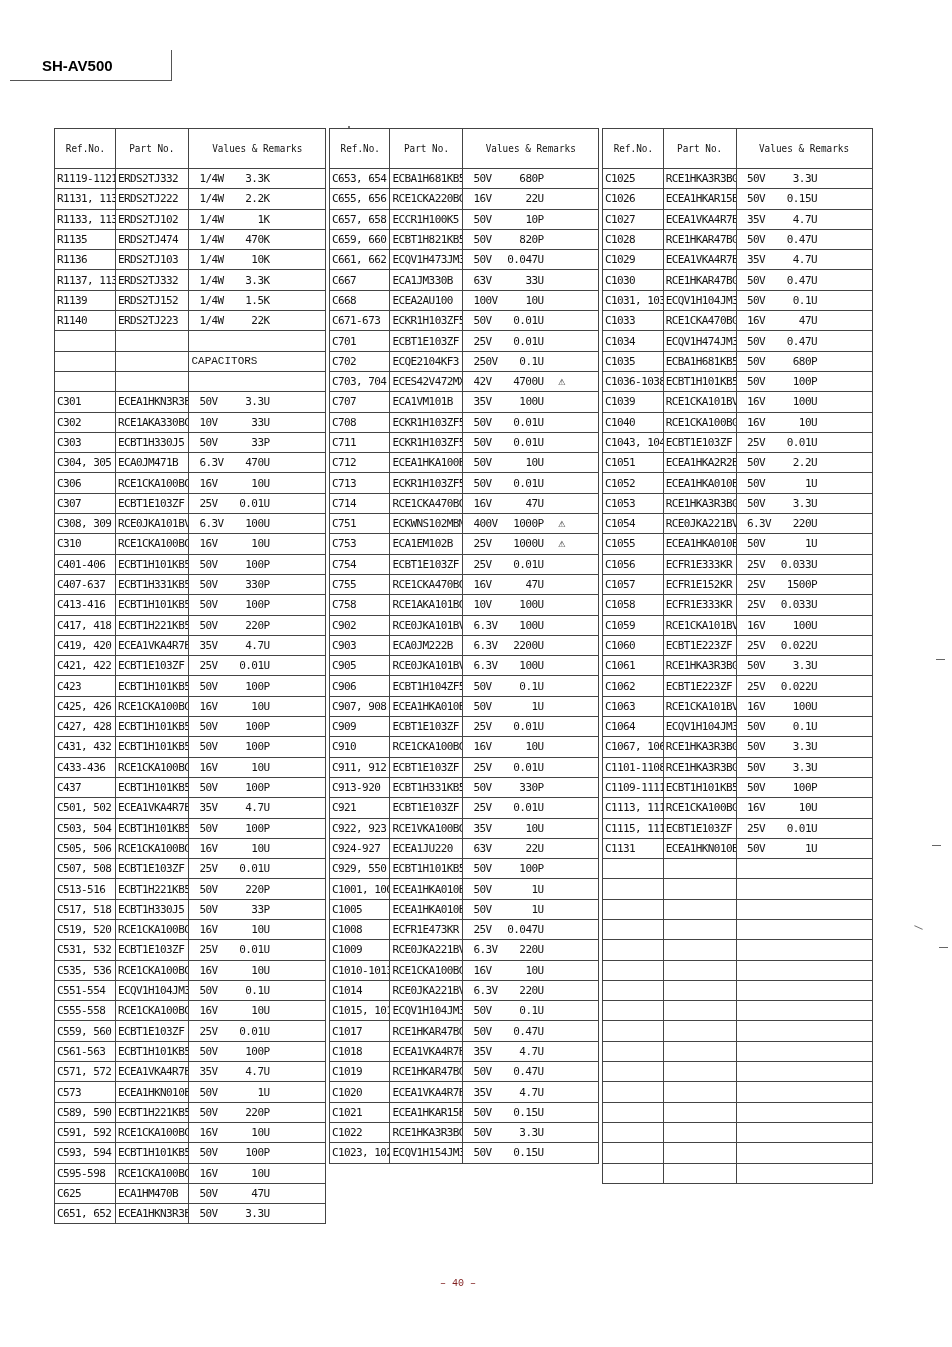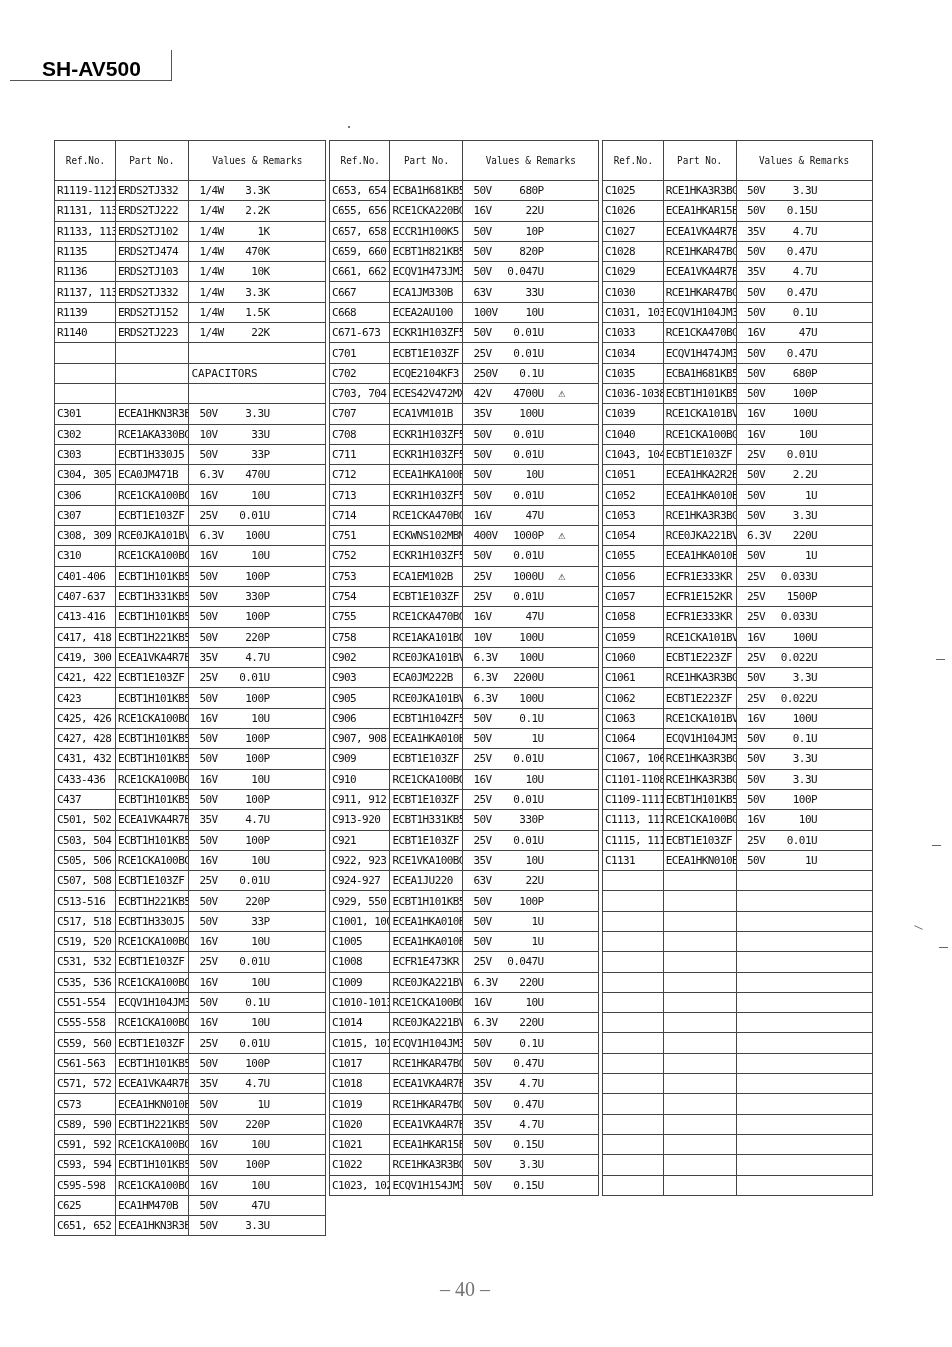--- a/index.html
+++ b/index.html
@@ -1,37 +1,37 @@
 <!DOCTYPE html>
 <html><head>
 <meta charset="utf-8">
 <style>
   html, body { margin: 0; padding: 0; background: #fff; }
   body { width: 952px; height: 1347px; position: relative; overflow: hidden; font-family: "DejaVu Sans Mono", "Liberation Mono", monospace; color: #111; }
-  .model-title { position: absolute; left: 42px; top: 57px; font-family: "Liberation Sans", sans-serif; font-weight: bold; font-size: 21px; letter-spacing: 0px; color: #000; }
+  .model-title { position: absolute; left: 42px; top: 57px; font-family: "Liberation Sans", sans-serif; font-weight: bold; font-size: 15px; letter-spacing: 0px; color: #000; }
   .title-underline { position: absolute; left: 10px; top: 80px; width: 162px; height: 1px; background: #555; }
   .title-vline { position: absolute; left: 171px; top: 50px; width: 1px; height: 31px; background: #555; }
   .stray-dot { position: absolute; left: 348px; top: 126px; width: 2px; height: 2px; background: #777; }
-  .parts-table { position: absolute; top: 140px; border-collapse: collapse; border: 1.5px solid #222; table-layout: fixed; }
+  .parts-table { position: absolute; top: 128px; border-collapse: collapse; border: 1.5px solid #222; table-layout: fixed; }
   .parts-table th, .parts-table td { border: 1px solid #444; padding: 0 2px; white-space: nowrap; overflow: hidden; }
   .parts-table th { height: 39px; font-weight: normal; font-size: 11px; text-align: center; transform: scaleX(0.85); }
   .parts-table td { height: 19.3px; font-size: 11px; line-height: 19px; letter-spacing: -0.6px; }
   .parts-table thead tr { border-bottom: 1.5px solid #222; }
   .col-ref { width: 58px; }
   .col-part { width: 70px; }
   .col-val { width: 130px; }
   .t1 { left: 54px; width: 272px; }
   .t2 { left: 329px; width: 270px; }
   .t3 { left: 602px; width: 271px; }
   td.val { padding-left: 10px; }
   .v-volt { display: inline-block; width: 30px; text-align: left; }
   .v-cap { display: inline-block; width: 40px; text-align: right; }
   .v-mark { display: inline-block; width: 20px; text-align: center; margin-left: 8px; font-size: 12px; }
   .v-section { letter-spacing: 0; }
-  .page-number { position: absolute; left: 440px; top: 1278px; font-family: Liberation Serif, serif; font-size: 20px; color: #737373; }
+  .page-number { position: absolute; left: 440px; top: 1278px; font-family: Liberation Mono, monospace; font-size: 10px; color: #7f1d1d; }
   .edge-mark { position: absolute; width: 9px; height: 1px; background: #666; }
 </style>
 </head>
 <body>
 
 <div class="model-title">SH-AV500</div>
 <div class="title-underline"></div>
 <div class="title-vline"></div>
 <div class="stray-dot"></div>
 
@@ -90,21 +90,21 @@
         <td class="val"><span class="v-volt">1/4W</span><span class="v-cap">22K</span></td>
       </tr>
       <tr>
         <td></td>
         <td></td>
         <td class="val"><span class="v-volt"></span><span class="v-cap"></span></td>
       </tr>
       <tr>
         <td></td>
         <td></td>
-        <td class="val" style="padding-left: 2px;"><span class="v-section">CAPACITORS</span></td>
+        <td class="val" style="padding-left: 2px; font-family: Liberation Mono, monospace;"><span class="v-section">CAPACITORS</span></td>
       </tr>
       <tr>
         <td></td>
         <td></td>
         <td class="val"><span class="v-volt"></span><span class="v-cap"></span></td>
       </tr>
       <tr>
         <td>C301</td>
         <td>ECEA1HKN3R3B</td>
         <td class="val"><span class="v-volt">50V</span><span class="v-cap">3.3U</span></td>
@@ -158,21 +158,21 @@
         <td>C413-416</td>
         <td>ECBT1H101KB5</td>
         <td class="val"><span class="v-volt">50V</span><span class="v-cap">100P</span></td>
       </tr>
       <tr>
         <td>C417, 418</td>
         <td>ECBT1H221KB5</td>
         <td class="val"><span class="v-volt">50V</span><span class="v-cap">220P</span></td>
       </tr>
       <tr>
-        <td>C419, 300</td>
+        <td>C419, 420</td>
         <td>ECEA1VKA4R7B</td>
         <td class="val"><span class="v-volt">35V</span><span class="v-cap">4.7U</span></td>
       </tr>
       <tr>
         <td>C421, 422</td>
         <td>ECBT1E103ZF</td>
         <td class="val"><span class="v-volt">25V</span><span class="v-cap">0.01U</span></td>
       </tr>
       <tr>
         <td>C423</td>
@@ -410,25 +410,20 @@
         <td>C714</td>
         <td>RCE1CKA470BG</td>
         <td class="val"><span class="v-volt">16V</span><span class="v-cap">47U</span></td>
       </tr>
       <tr>
         <td>C751</td>
         <td>ECKWNS102MBM</td>
         <td class="val"><span class="v-volt">400V</span><span class="v-cap">1000P</span><span class="v-mark">⚠</span></td>
       </tr>
       <tr>
-        <td>C752</td>
-        <td>ECKR1H103ZF5</td>
-        <td class="val"><span class="v-volt">50V</span><span class="v-cap">0.01U</span></td>
-      </tr>
-      <tr>
         <td>C753</td>
         <td>ECA1EM102B</td>
         <td class="val"><span class="v-volt">25V</span><span class="v-cap">1000U</span><span class="v-mark">⚠</span></td>
       </tr>
       <tr>
         <td>C754</td>
         <td>ECBT1E103ZF</td>
         <td class="val"><span class="v-volt">25V</span><span class="v-cap">0.01U</span></td>
       </tr>
       <tr>

